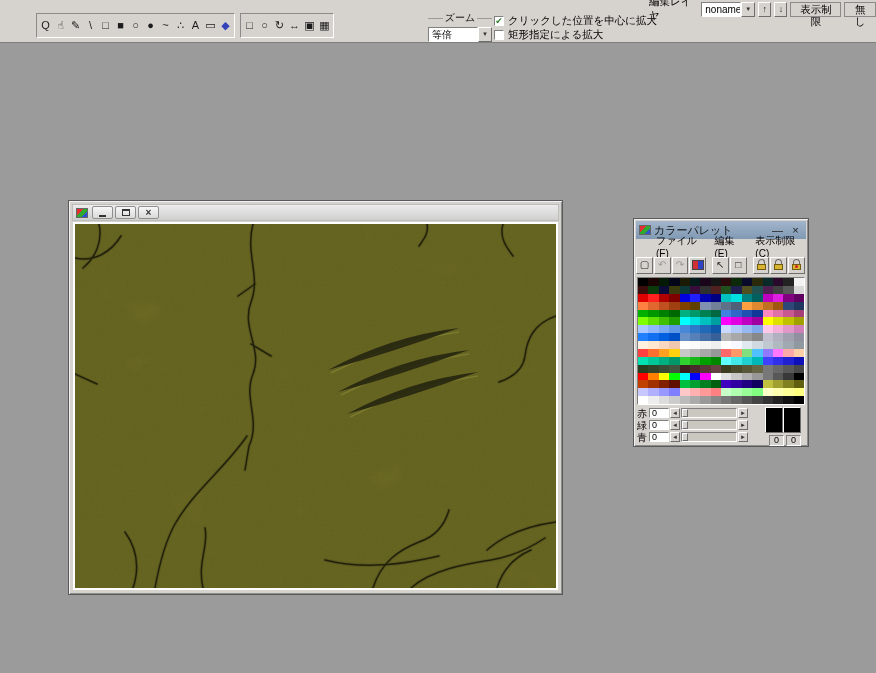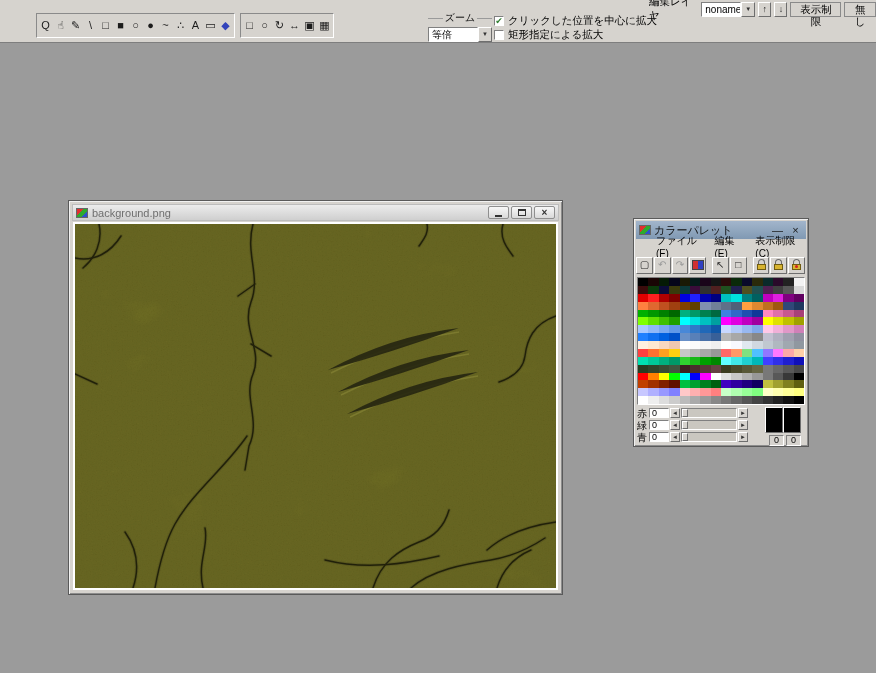--- a/index.html
+++ b/index.html
@@ -141,21 +141,20 @@
       <button class="sbtn">↑</button>
       <button class="sbtn">↓</button>
       <button class="flatbtn">表示制限</button>
       <button class="flatbtn">無し</button>
     </div>
   </div>
 
   <div id="doc-window">
     <div class="doc-titlebar">
       <span class="app-icon"></span>
-      <span class="doc-title">background.png</span>
       <span class="winbtns">
         <span class="wbtn">
             <span class="g-min"></span>
           </span>
         <span class="wbtn">
             <span class="g-max"></span>
           </span>
         <span class="wbtn">
             <span class="g-close">×</span>
           </span>

